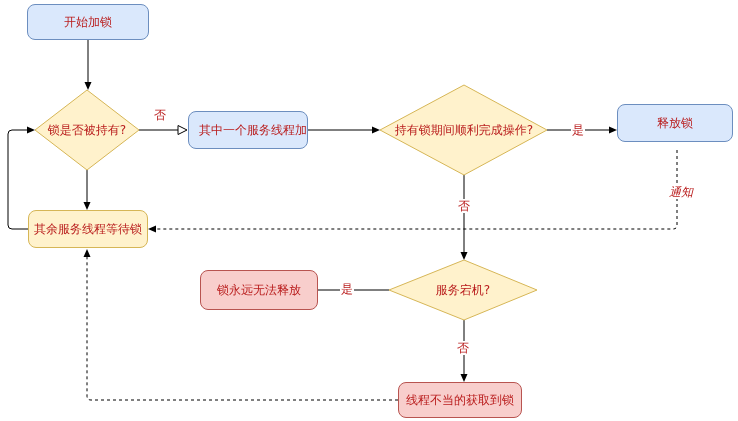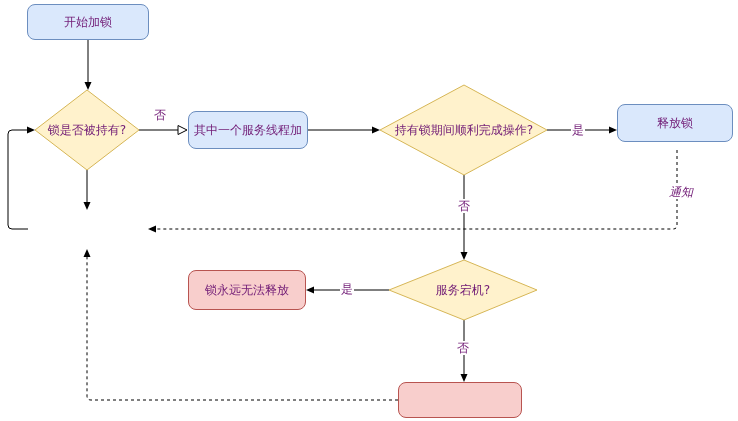--- a/index.html
+++ b/index.html
@@ -7,21 +7,21 @@
     padding: 0;
     background: #ffffff;
   }
   .canvas {
     position: relative;
     width: 738px;
     height: 421px;
     background: #ffffff;
     font-family: "DejaVu Sans", sans-serif;
     font-size: 12px;
-    color: #701a75;
+    color: #b91c1c;
     overflow: hidden;
   }
   svg.edges {
     position: absolute;
     inset: 0;
     z-index: 1;
   }
   .node {
     position: absolute;
     z-index: 2;
@@ -99,33 +99,35 @@
 
     <g stroke-width="1" stroke-linejoin="round">
       <polygon points="87,90 139,130 87,170 35,130" fill="#fff2cc" stroke="#d6b656"></polygon>
       <polygon points="464,85 547,130 464,175 380,130" fill="#fff2cc" stroke="#d6b656"></polygon>
       <polygon points="464,260 537,290 464,320 389,290" fill="#fff2cc" stroke="#d6b656"></polygon>
     </g>
   </svg>
 
   <div class="node box blue" style="left:27px; top:4px; width:122px; height:36px;">开始加锁</div>
 
-  <div class="node box blue" style="left:188px; top:111px; width:120px; height:38px;">
+  <div class="node box blue" style="left:188px; top:111px; width:120px; height:38px;justify-content:flex-end;">
     <div>
       <div>其中一个服务线程加</div>
     </div>
   </div>
 
   <div class="node box blue" style="left:617px; top:104px; width:116px; height:38px;">释放锁</div>
 
+  <div class="node box yellow" style="left:28px; top:210px; width:120px; height:38px;">其余服务线程等待锁</div>
 
-  <div class="node box red" style="left:188px; top:270px; width:118px; height:40px;">锁永远无法释放</div>
+  <div class="node box red" style="left:200px; top:270px; width:118px; height:40px;">锁永远无法释放</div>
 
   <div class="node box red" style="left:398px; top:382px; width:124px; height:36px;">
     <div>
+      <div>线程不当的获取到锁</div>
     </div>
   </div>
 
   <div class="node diamond-text" style="left:35px; top:90px; width:104px; height:80px;">锁是否被持有?</div>
 
   <div class="node diamond-text" style="left:389px; top:260px; width:148px; height:60px;">服务宕机?</div>
 
   <div class="node diamond-text" style="left:380px; top:85px; width:168px; height:90px;">持有锁期间顺利完成操作?</div>
 
   <div class="edge-label" style="left:160px; top:115px;">否</div>

